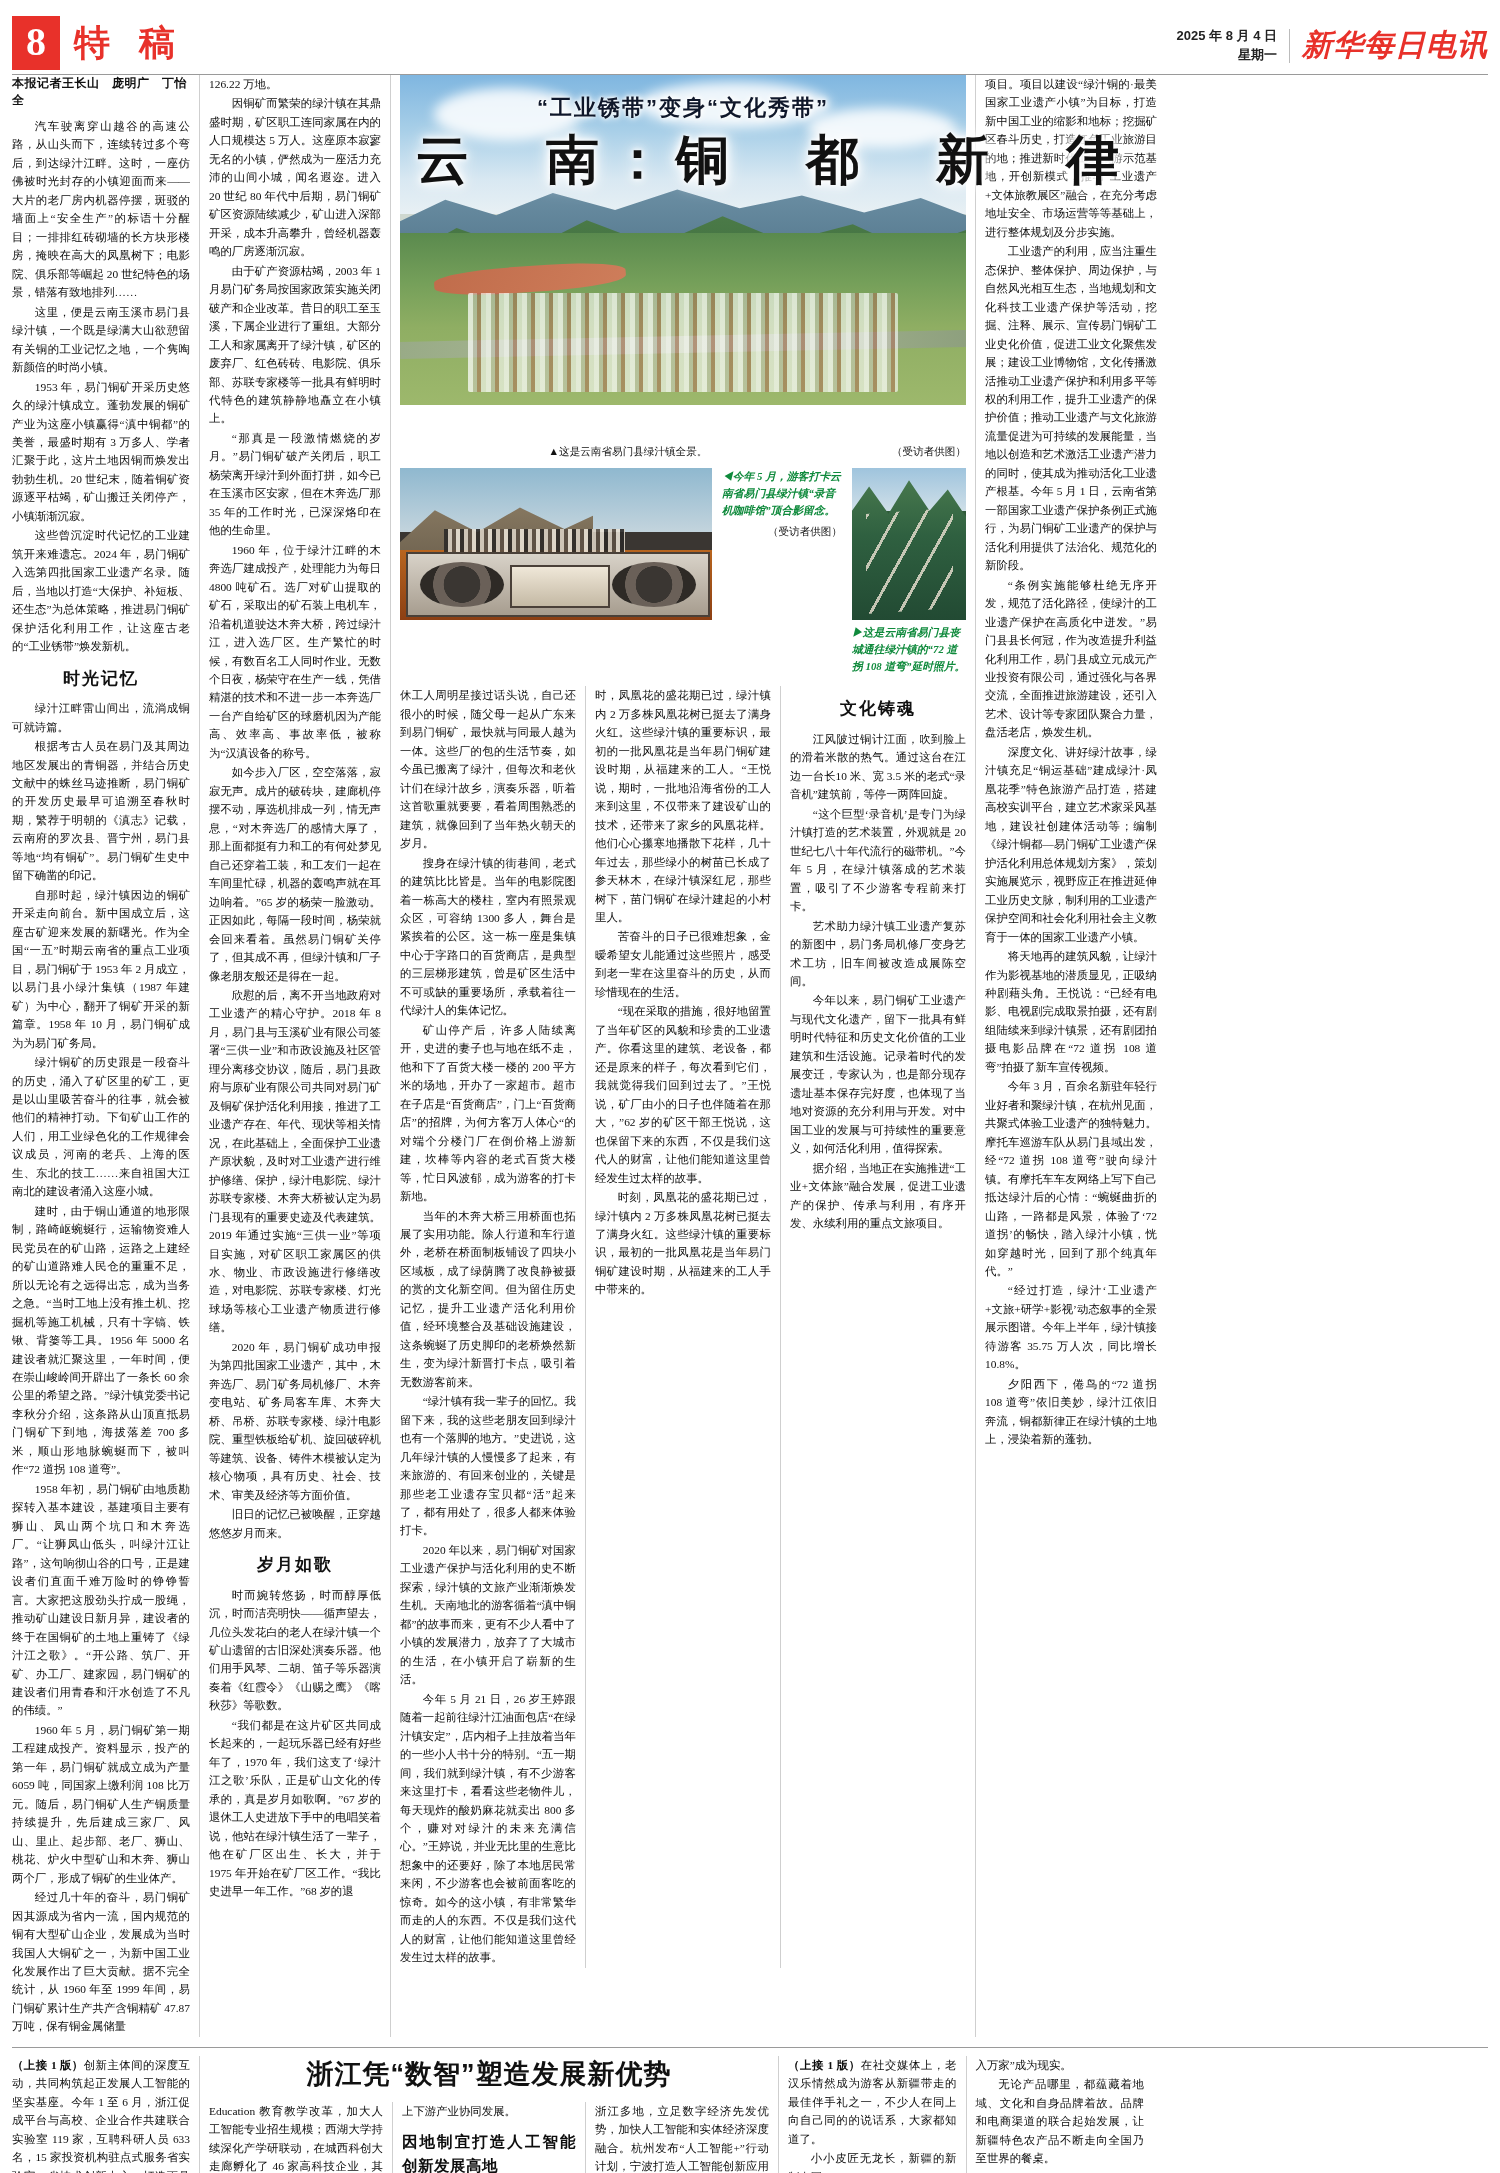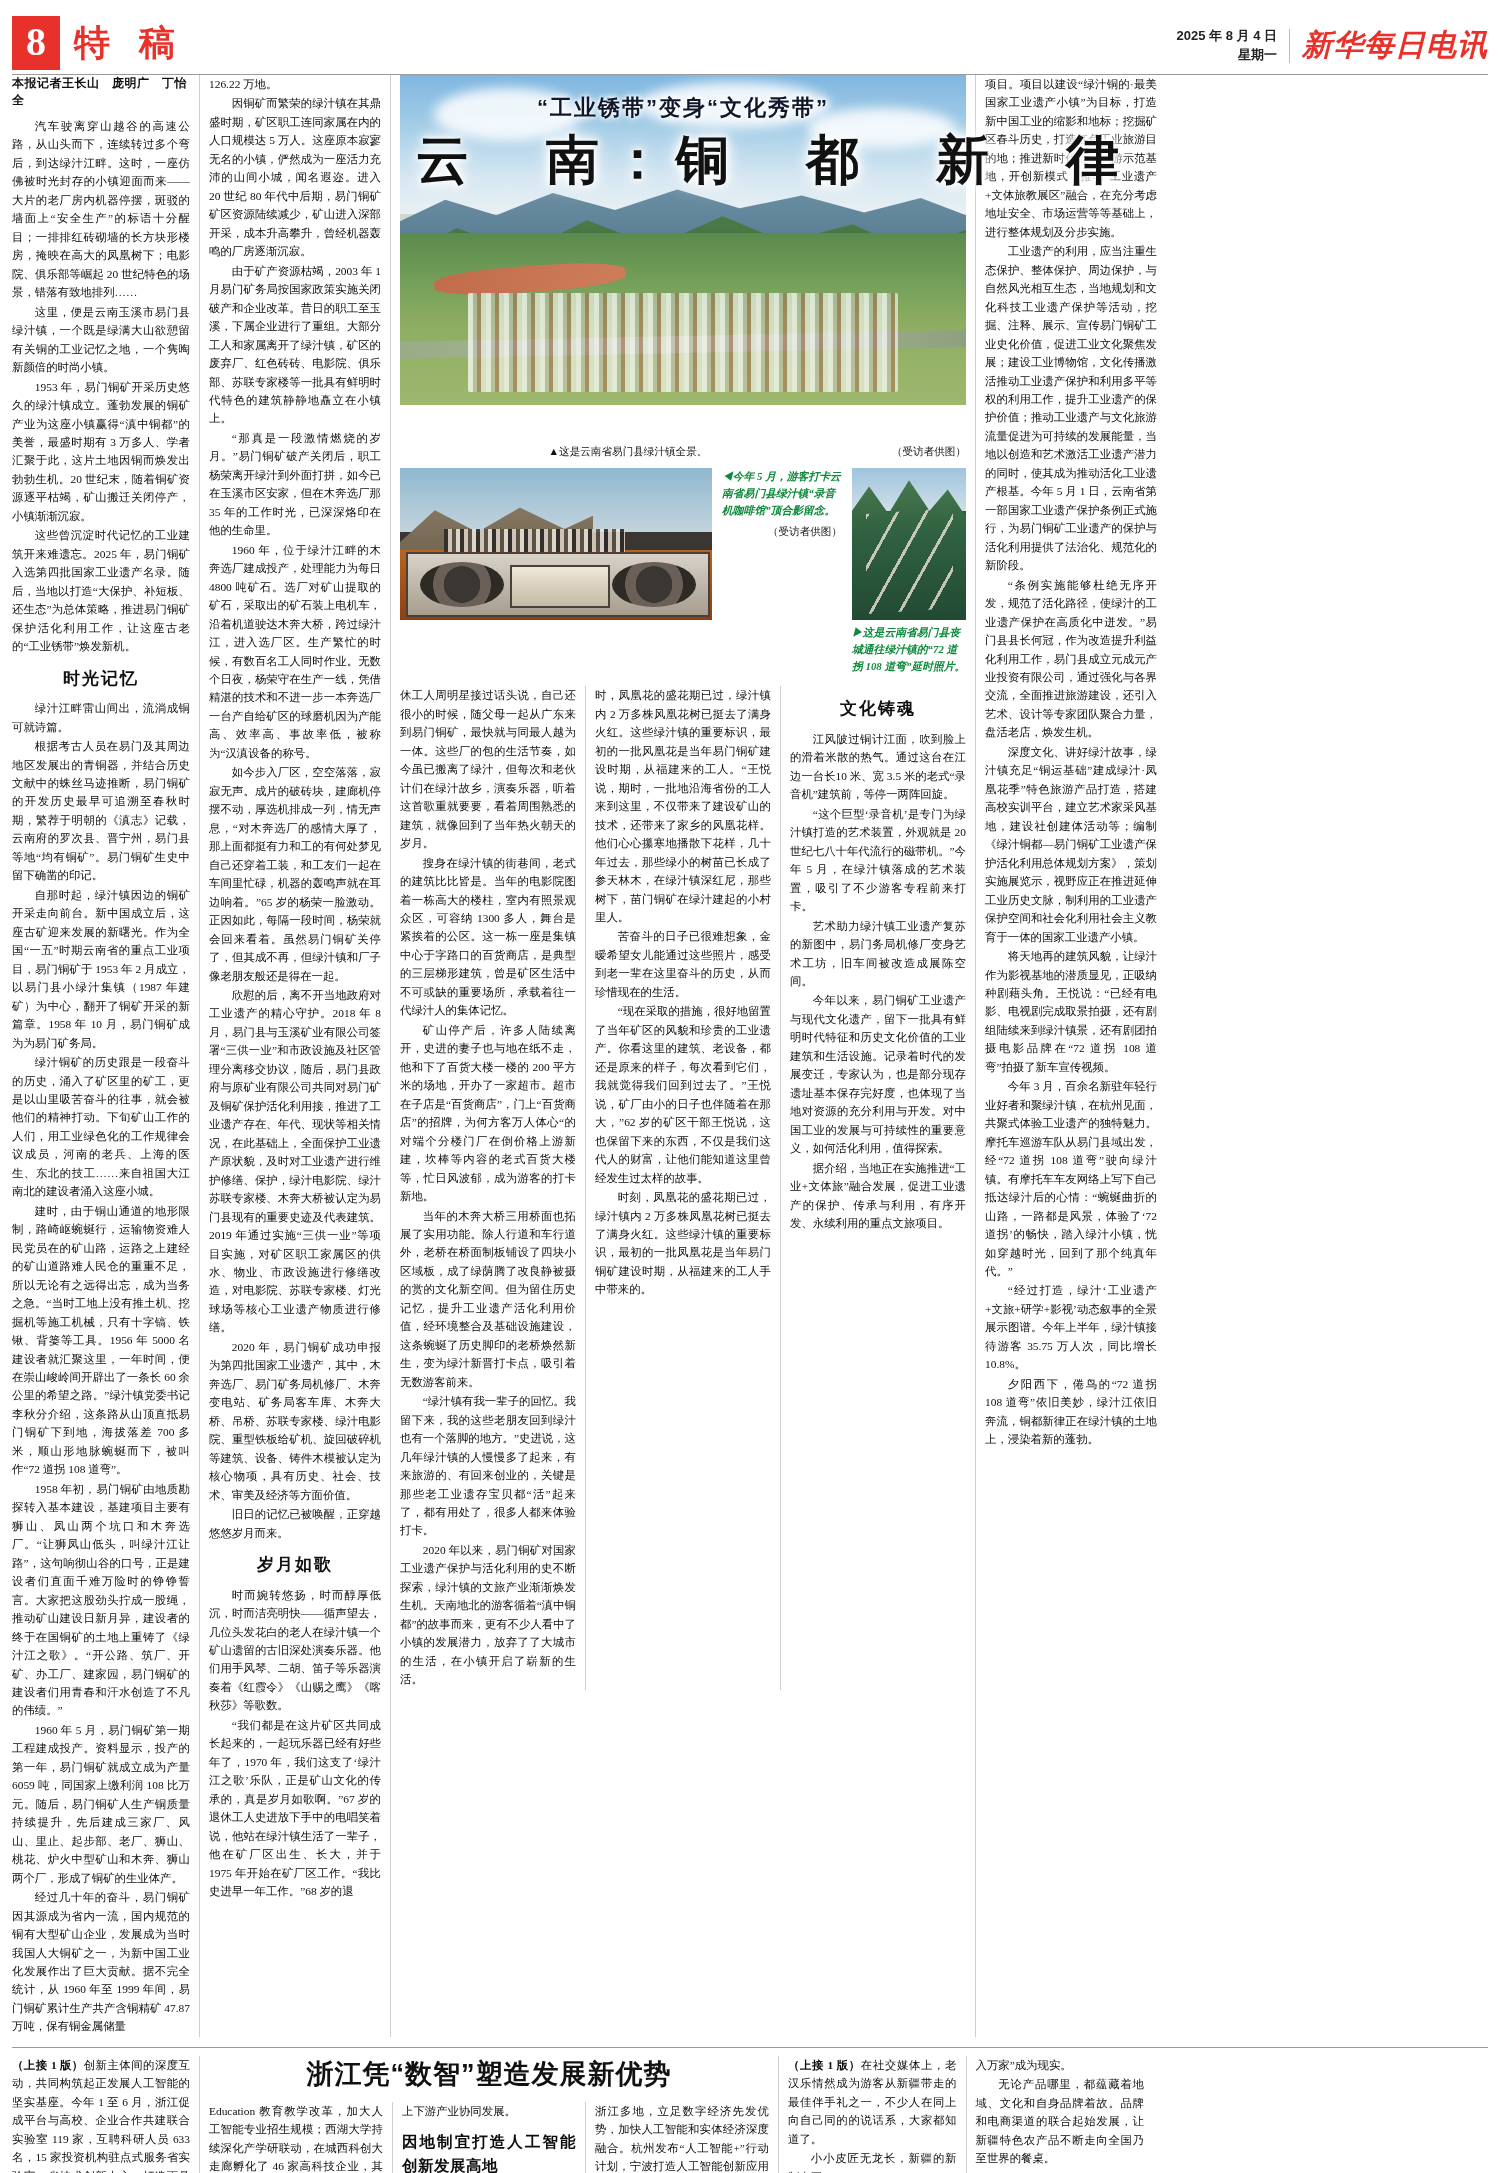--- a/index.html
+++ b/index.html
@@ -325,21 +325,21 @@
   <hr class="mast-rule">
 
   <div class="main-wrap">
 
     <div class="col" style="width:178px">
       <div class="byline">本报记者王长山　庞明广　丁怡全</div>
       <div class="body-text">
         <p>汽车驶离穿山越谷的高速公路，从山头而下，连续转过多个弯后，到达绿汁江畔。这时，一座仿佛被时光封存的小镇迎面而来——大片的老厂房内机器停摆，斑驳的墙面上“安全生产”的标语十分醒目；一排排红砖砌墙的长方块形楼房，掩映在高大的凤凰树下；电影院、俱乐部等崛起 20 世纪特色的场景，错落有致地排列……</p>
         <p>这里，便是云南玉溪市易门县绿汁镇，一个既是绿满大山欲憩留有关铜的工业记忆之地，一个隽啕新颜倍的时尚小镇。</p>
         <p>1953 年，易门铜矿开采历史悠久的绿汁镇成立。蓬勃发展的铜矿产业为这座小镇赢得“滇中铜都”的美誉，最盛时期有 3 万多人、学者汇聚于此，这片土地因铜而焕发出勃勃生机。20 世纪末，随着铜矿资源逐平枯竭，矿山搬迁关闭停产，小镇渐渐沉寂。</p>
-        <p>这些曾沉淀时代记忆的工业建筑开来难遗忘。2025 年，易门铜矿入选第四批国家工业遗产名录。随后，当地以打造“大保护、补短板、还生态”为总体策略，推进易门铜矿保护活化利用工作，让这座古老的“工业锈带”焕发新机。</p>
+        <p>这些曾沉淀时代记忆的工业建筑开来难遗忘。2024 年，易门铜矿入选第四批国家工业遗产名录。随后，当地以打造“大保护、补短板、还生态”为总体策略，推进易门铜矿保护活化利用工作，让这座古老的“工业锈带”焕发新机。</p>
         <div class="subhead">时光记忆</div>
         <p>绿汁江畔雷山间出，流淌成铜可就诗篇。</p>
         <p>根据考古人员在易门及其周边地区发展出的青铜器，并结合历史文献中的蛛丝马迹推断，易门铜矿的开发历史最早可追溯至春秋时期，繁荐于明朝的《滇志》记载，云南府的罗次县、晋宁州，易门县等地“均有铜矿”。易门铜矿生史中留下确凿的印记。</p>
         <p>自那时起，绿汁镇因边的铜矿开采走向前台。新中国成立后，这座古矿迎来发展的新曙光。作为全国“一五”时期云南省的重点工业项目，易门铜矿于 1953 年 2 月成立，以易门县小绿汁集镇（1987 年建矿）为中心，翻开了铜矿开采的新篇章。1958 年 10 月，易门铜矿成为为易门矿务局。</p>
         <p>绿汁铜矿的历史跟是一段奋斗的历史，涌入了矿区里的矿工，更是以山里吸苦奋斗的往事，就会被他们的精神打动。下旬矿山工作的人们，用工业绿色化的工作规律会议成员，河南的老兵、上海的医生、东北的技工……来自祖国大江南北的建设者涌入这座小城。</p>
         <p>建时，由于铜山通道的地形限制，路崎岖蜿蜒行，运输物资难人民党员在的矿山路，运路之上建经的矿山道路难人民仓的重重不足，所以无论有之远得出忘，成为当务之急。“当时工地上没有推土机、挖掘机等施工机械，只有十字镐、铁锹、背篓等工具。1956 年 5000 名建设者就汇聚这里，一年时间，便在崇山峻岭间开辟出了一条长 60 余公里的希望之路。”绿汁镇党委书记李秋分介绍，这条路从山顶直抵易门铜矿下到地，海拔落差 700 多米，顺山形地脉蜿蜒而下，被叫作“72 道拐 108 道弯”。</p>
         <p>1958 年初，易门铜矿由地质勘探转入基本建设，基建项目主要有狮山、凤山两个坑口和木奔选厂。“让狮凤山低头，叫绿汁江让路”，这句响彻山谷的口号，正是建设者们直面千难万险时的铮铮誓言。大家把这股劲头拧成一股绳，推动矿山建设日新月异，建设者的终于在国铜矿的土地上重铸了《绿汁江之歌》。“开公路、筑厂、开矿、办工厂、建家园，易门铜矿的建设者们用青春和汗水创造了不凡的伟绩。”</p>
         <p>1960 年 5 月，易门铜矿第一期工程建成投产。资料显示，投产的第一年，易门铜矿就成立成为产量 6059 吨，同国家上缴利润 108 比万元。随后，易门铜矿人生产铜质量持续提升，先后建成三家厂、风山、里止、起步部、老厂、狮山、桃花、炉火中型矿山和木奔、狮山两个厂，形成了铜矿的生业体产。</p>
         <p>经过几十年的奋斗，易门铜矿因其源成为省内一流，国内规范的铜有大型矿山企业，发展成为当时我国人大铜矿之一，为新中国工业化发展作出了巨大贡献。据不完全统计，从 1960 年至 1999 年间，易门铜矿累计生产共产含铜精矿 47.87 万吨，保有铜金属储量</p>
       </div>
@@ -425,20 +425,21 @@
 
       <div style="display:flex; margin-top:6px;">
         <div class="col" style="width:176px">
           <div class="body-text">
             <p style="text-indent:0">休工人周明星接过话头说，自己还很小的时候，随父母一起从广东来到易门铜矿，最快就与同最人越为一体。这些厂的包的生活节奏，如今虽已搬离了绿汁，但每次和老伙计们在绿汁故乡，演奏乐器，听着这首歌重就要要，看着周围熟悉的建筑，就像回到了当年热火朝天的岁月。</p>
             <p>搜身在绿汁镇的街巷间，老式的建筑比比皆是。当年的电影院图着一栋高大的楼柱，室内有照景观众区，可容纳 1300 多人，舞台是紧挨着的公区。这一栋一座是集镇中心于字路口的百货商店，是典型的三层梯形建筑，曾是矿区生活中不可或缺的重要场所，承载着往一代绿汁人的集体记忆。</p>
             <p>矿山停产后，许多人陆续离开，史进的妻子也与地在纸不走，他和下了百货大楼一楼的 200 平方米的场地，开办了一家超市。超市在子店是“百货商店”，门上“百货商店”的招牌，为何方客万人体心“的对端个分楼门厂在倒价格上游新建，坎棒等内容的老式百货大楼等，忙日风波郁，成为游客的打卡新地。</p>
             <p>当年的木奔大桥三用桥面也拓展了实用功能。除人行道和车行道外，老桥在桥面制板铺设了四块小区域板，成了绿荫腾了改良静被摄的赏的文化新空间。但为留住历史记忆，提升工业遗产活化利用价值，经环境整合及基础设施建设，这条蜿蜒了历史脚印的老桥焕然新生，变为绿汁新晋打卡点，吸引着无数游客前来。</p>
             <p>“绿汁镇有我一辈子的回忆。我留下来，我的这些老朋友回到绿汁也有一个落脚的地方。”史进说，这几年绿汁镇的人慢慢多了起来，有来旅游的、有回来创业的，关键是那些老工业遗存宝贝都“活”起来了，都有用处了，很多人都来体验打卡。</p>
             <p>2020 年以来，易门铜矿对国家工业遗产保护与活化利用的史不断探索，绿汁镇的文旅产业渐渐焕发生机。天南地北的游客循着“滇中铜都”的故事而来，更有不少人看中了小镇的发展潜力，放弃了了大城市的生活，在小镇开启了崭新的生活。</p>
+            <p>今年 5 月 21 日，26 岁王婷跟随着一起前往绿汁江油面包店“在绿汁镇安定”，店内相子上挂放着当年的一些小人书十分的特别。“五一期间，我们就到绿汁镇，有不少游客来这里打卡，看看这些老物件儿，每天现炸的酸奶麻花就卖出 800 多个，赚对对绿汁的未来充满信心。”王婷说，并业无比里的生意比想象中的还要好，除了本地居民常来闲，不少游客也会被前面客吃的惊奇。如今的这小镇，有非常繁华而走的人的东西。不仅是我们这代人的财富，让他们能知道这里曾经发生过太样的故事。</p>
           </div>
         </div>
         <div class="vrule"></div>
         <div class="col" style="width:176px">
           <div class="body-text">
             <p style="text-indent:0">时，凤凰花的盛花期已过，绿汁镇内 2 万多株风凰花树已挺去了满身火红。这些绿汁镇的重要标识，最初的一批风凰花是当年易门铜矿建设时期，从福建来的工人。“王悦说，期时，一批地沿海省份的工人来到这里，不仅带来了建设矿山的技术，还带来了家乡的风凰花样。他们心心攥寒地播散下花样，几十年过去，那些绿小的树苗已长成了参天林木，在绿汁镇深红尼，那些树下，苗门铜矿在绿汁建起的小村里人。</p>
             <p>苦奋斗的日子已很难想象，金暧希望女儿能通过这些照片，感受到老一辈在这里奋斗的历史，从而珍惜现在的生活。</p>
             <p>“现在采取的措施，很好地留置了当年矿区的风貌和珍贵的工业遗产。你看这里的建筑、老设备，都还是原来的样子，每次看到它们，我就觉得我们回到过去了。”王悦说，矿厂由小的日子也伴随着在那大，”62 岁的矿区干部王悦说，这也保留下来的东西，不仅是我们这代人的财富，让他们能知道这里曾经发生过太样的故事。</p>
             <p>时刻，凤凰花的盛花期已过，绿汁镇内 2 万多株凤凰花树已挺去了满身火红。这些绿汁镇的重要标识，最初的一批凤凰花是当年易门铜矿建设时期，从福建来的工人手中带来的。</p>
           </div>

